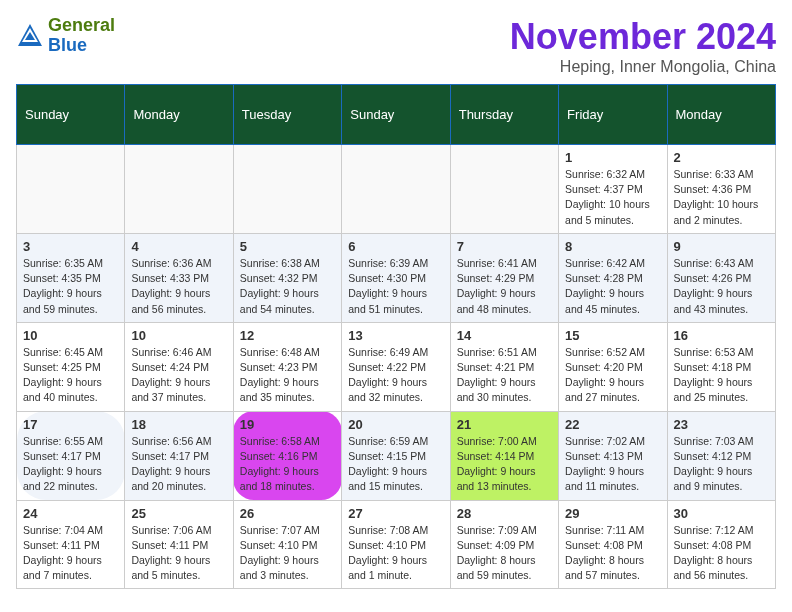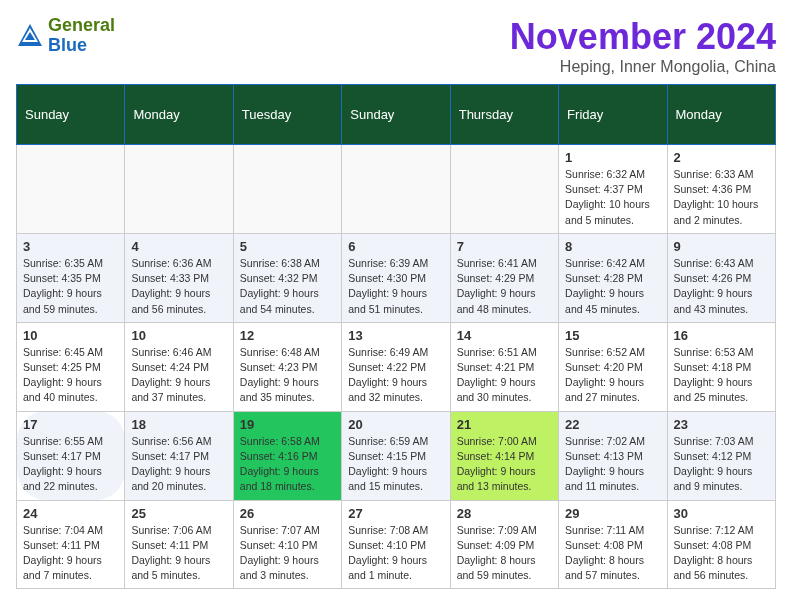--- a/index.html
+++ b/index.html
@@ -207,21 +207,21 @@
       </tr>
       <tr>
         <td style="background: rgb(240, 244, 250); border-radius: 29px;">
           <span class="day-number">17</span>
           <div class="day-info">Sunrise: 6:55 AM<br>Sunset: 4:17 PM<br>Daylight: 9 hours and 22 minutes.</div>
         </td>
         <td style="background: rgb(240, 244, 250);">
           <span class="day-number">18</span>
           <div class="day-info">Sunrise: 6:56 AM<br>Sunset: 4:17 PM<br>Daylight: 9 hours and 20 minutes.</div>
         </td>
-        <td style="background: #22c55e;">
+        <td style="background: #d946ef; border-radius: 21px;">
           <span class="day-number">19</span>
           <div class="day-info">Sunrise: 6:58 AM<br>Sunset: 4:16 PM<br>Daylight: 9 hours and 18 minutes.</div>
         </td>
         <td style="background: rgb(240, 244, 250);">
           <span class="day-number">20</span>
           <div class="day-info">Sunrise: 6:59 AM<br>Sunset: 4:15 PM<br>Daylight: 9 hours and 15 minutes.</div>
         </td>
         <td style="background: #bef264;">
           <span class="day-number">21</span>
           <div class="day-info">Sunrise: 7:00 AM<br>Sunset: 4:14 PM<br>Daylight: 9 hours and 13 minutes.</div>

